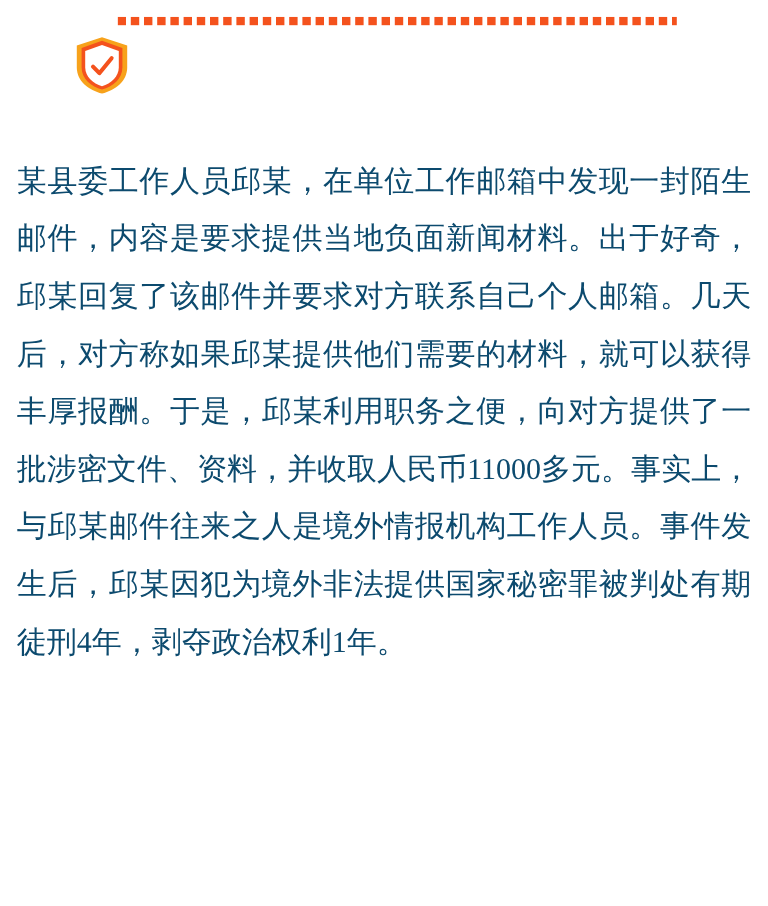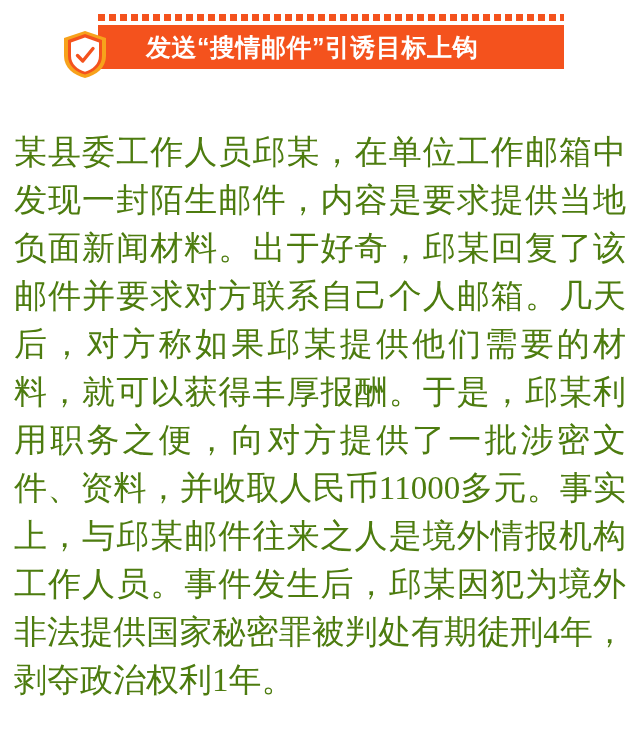--- a/index.html
+++ b/index.html
@@ -69,22 +69,22 @@
     position: absolute;
     left: 0px;
     top: 14px;
     width: 54px;
     height: 52px;
   }
 
   
   .body-text {
     margin: 52px 14px 0 14px;
-    color: #4d7c0f;
-    font-size: 33px;
+    color: #0c4a6e;
+    font-size: 25px;
     line-height: 48px;
     text-align: justify;
     text-justify: inter-ideograph;
     letter-spacing: 0px;
   }
   .body-text p {
     margin: 0;
   }
 </style>
 </head>
@@ -133,23 +133,20 @@
         <span></span>
         <span></span>
         <span></span>
         <span></span>
         <span></span>
         <span></span>
         <span></span>
         <span></span>
       </div>
 
-    <div class="banner-bar">
-      <div class="banner-title">发送“搜情邮件”引诱目标上钩</div>
-    </div>
 
     <span class="badge-icon">
       <svg viewBox="0 0 54 52" width="54" height="52" xmlns="http://www.w3.org/2000/svg">
 
         <path d="M6 10 L27 3 L48 10 L48 28 C48 40 38 47 27 50 C16 47 6 40 6 28 Z" fill="#f7a21b"></path>
         <path d="M10 12 L27 6 L44 12 L44 28 C44 38 36 44 27 46.5 C18 44 10 38 10 28 Z" fill="#f4521d"></path>
         <path d="M13 14.5 L27 9.5 L41 14.5 L41 28 C41 36 34.5 41.5 27 43.8 C19.5 41.5 13 36 13 28 Z" fill="#ffffff"></path>
 
         <path d="M19.5 27.5 L24.8 33 L35 20.5" fill="none" stroke="#f4521d" stroke-width="3.4" stroke-linecap="round" stroke-linejoin="round"></path>
       </svg>

